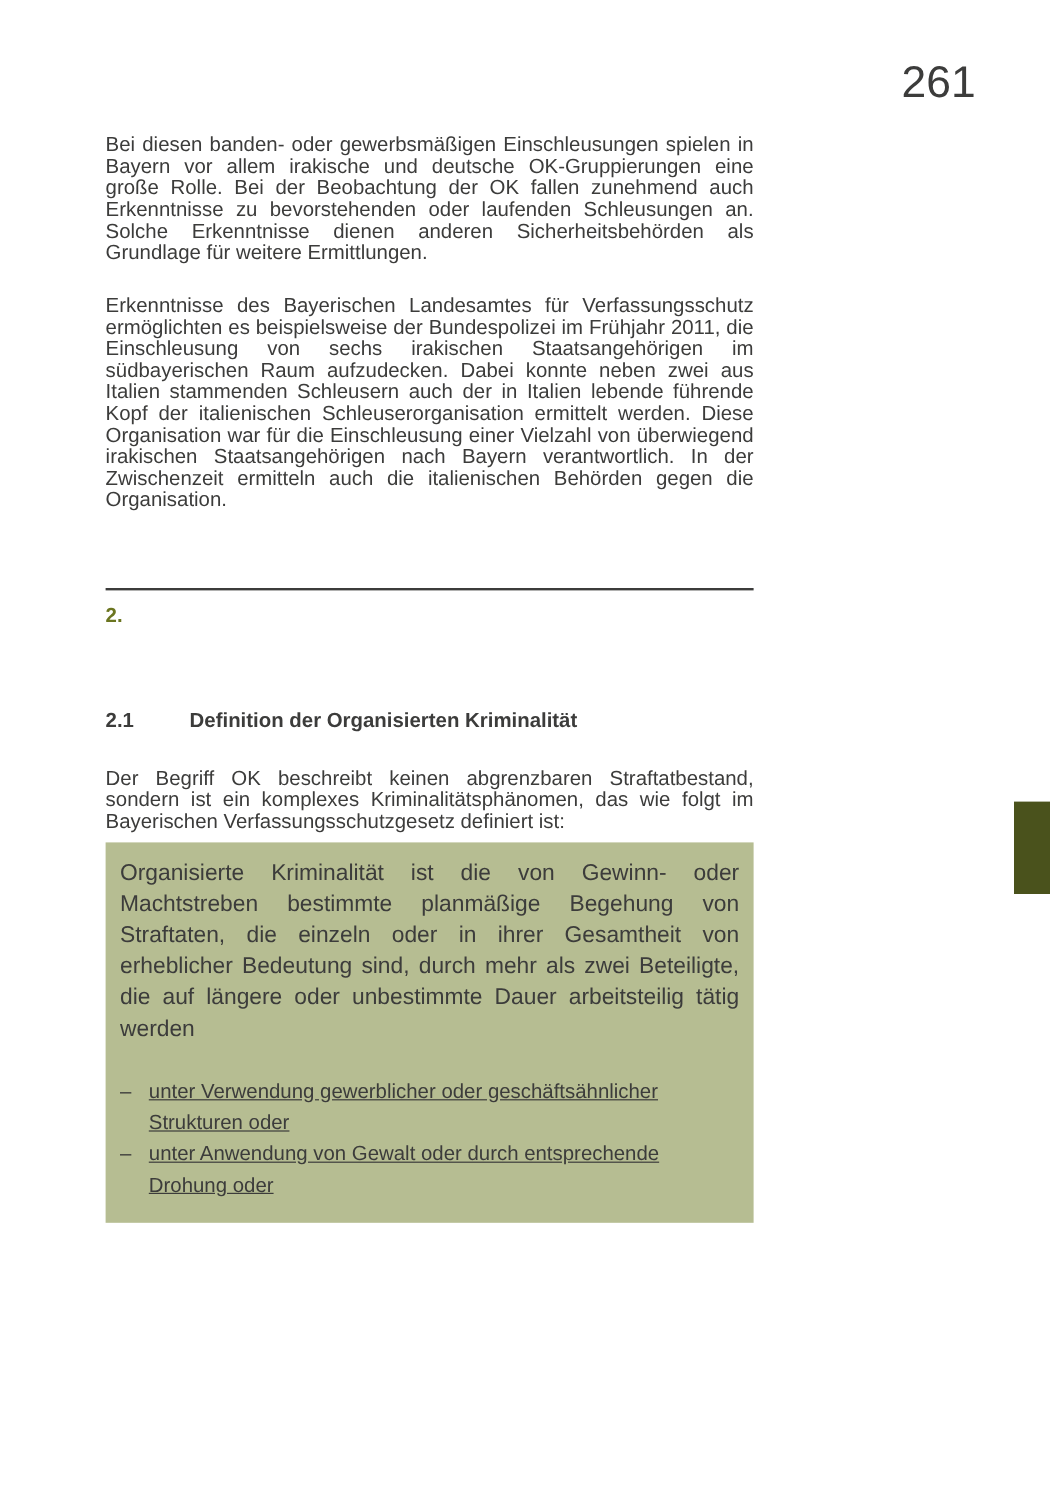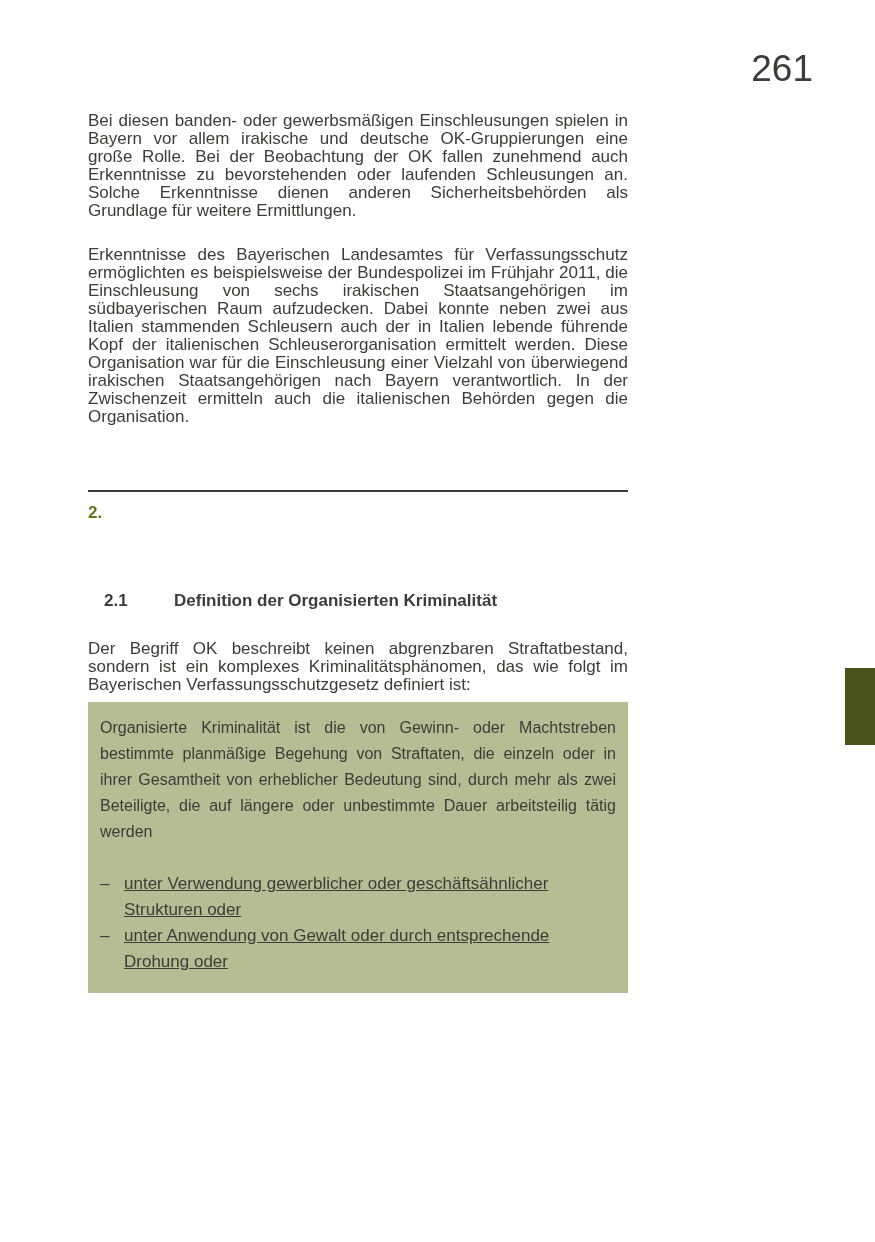--- a/index.html
+++ b/index.html
@@ -60,31 +60,31 @@
   }
   .heading-row {
     display: flex;
     font-size: 17px;
     line-height: 26px;
     font-weight: bold;
   }
   .heading-row .num { flex: none; width: 70px; }
   .heading-row .title { flex: 1; }
   .heading-row.olive { color: var(--accent-olive, #6b7520); }
-  .heading-row.dark { color: var(--text, #3c3c3b); margin-top: 62px; margin-left: 16px; }
+  .heading-row.dark { color: var(--text, #3c3c3b); margin-top: 62px; }
   .intro { margin-top: 26px; margin-bottom: 0 !important; }
   
   .definition-box {
     margin-top: 8px;
     width: 540px;
     background: var(--box-background, #b6bd92);
     padding: 13px 12px 18px 12px;
   }
   .box-body {
-    font-size: 16px;
+    font-size: 19px;
     line-height: 26px;
     text-align: justify;
   }
   .box-list {
     list-style: none;
     margin-top: 26px;
   }
   .box-list li {
     display: flex;
     font-size: 17px;

